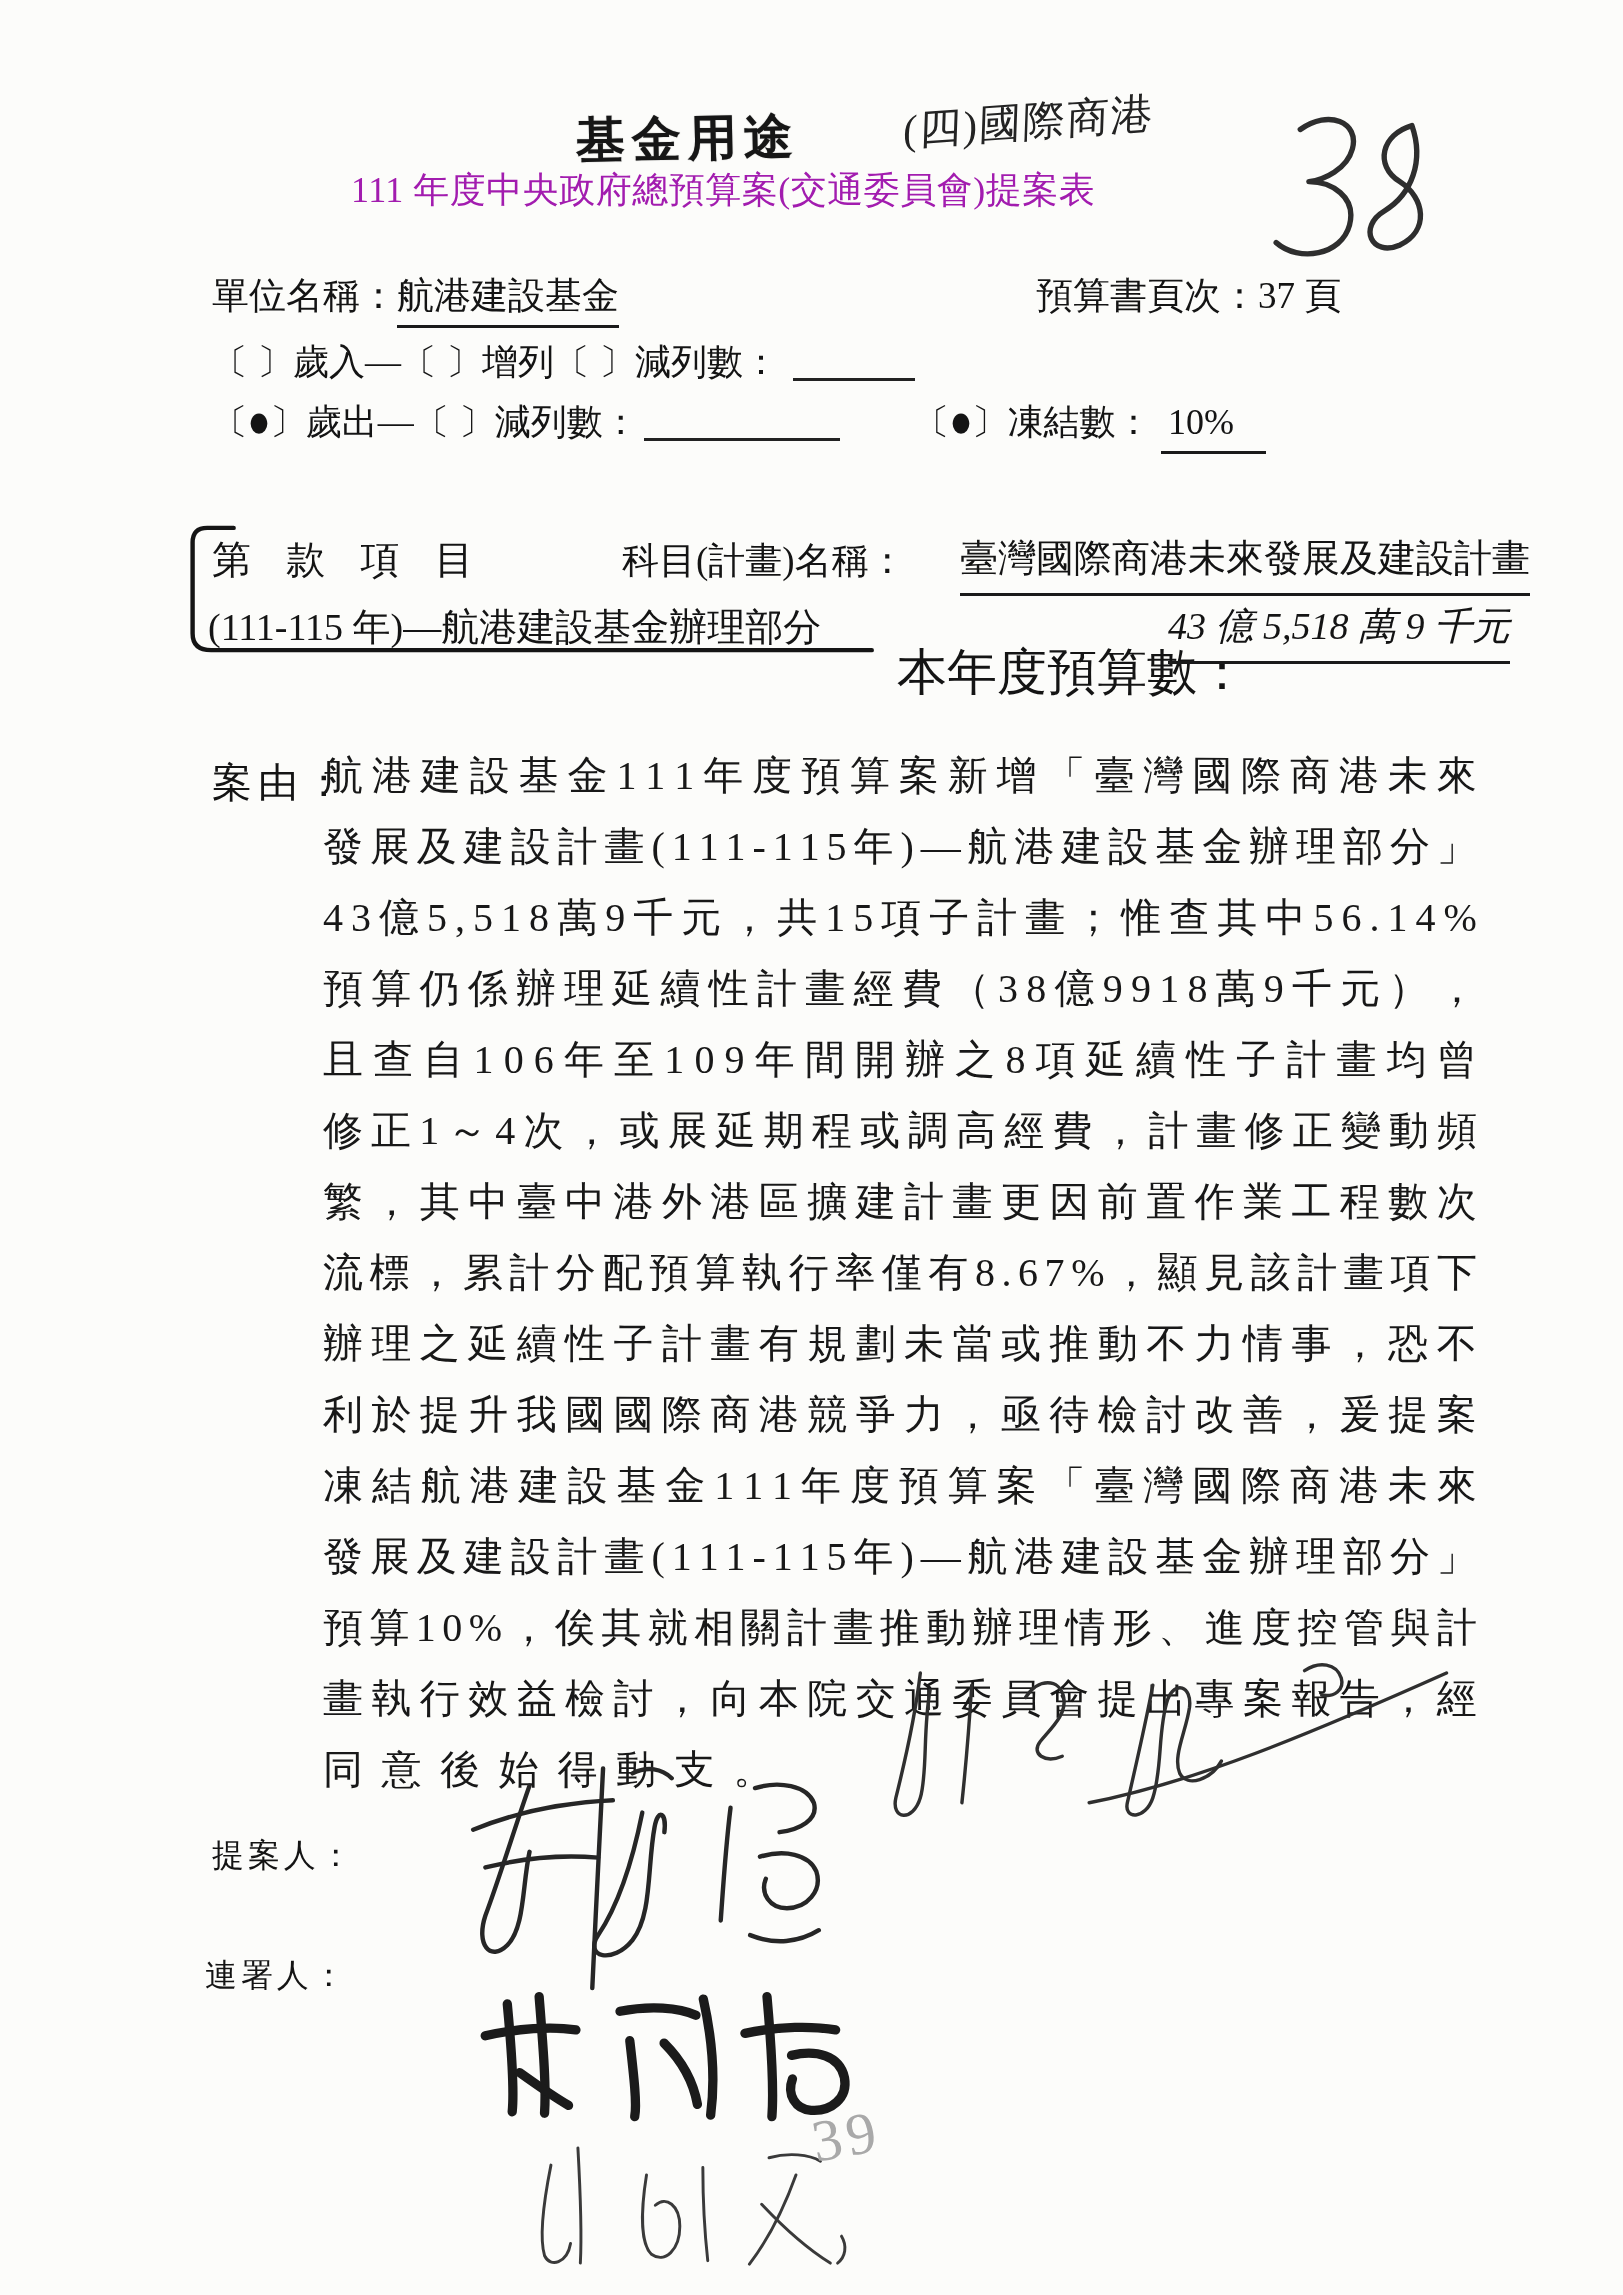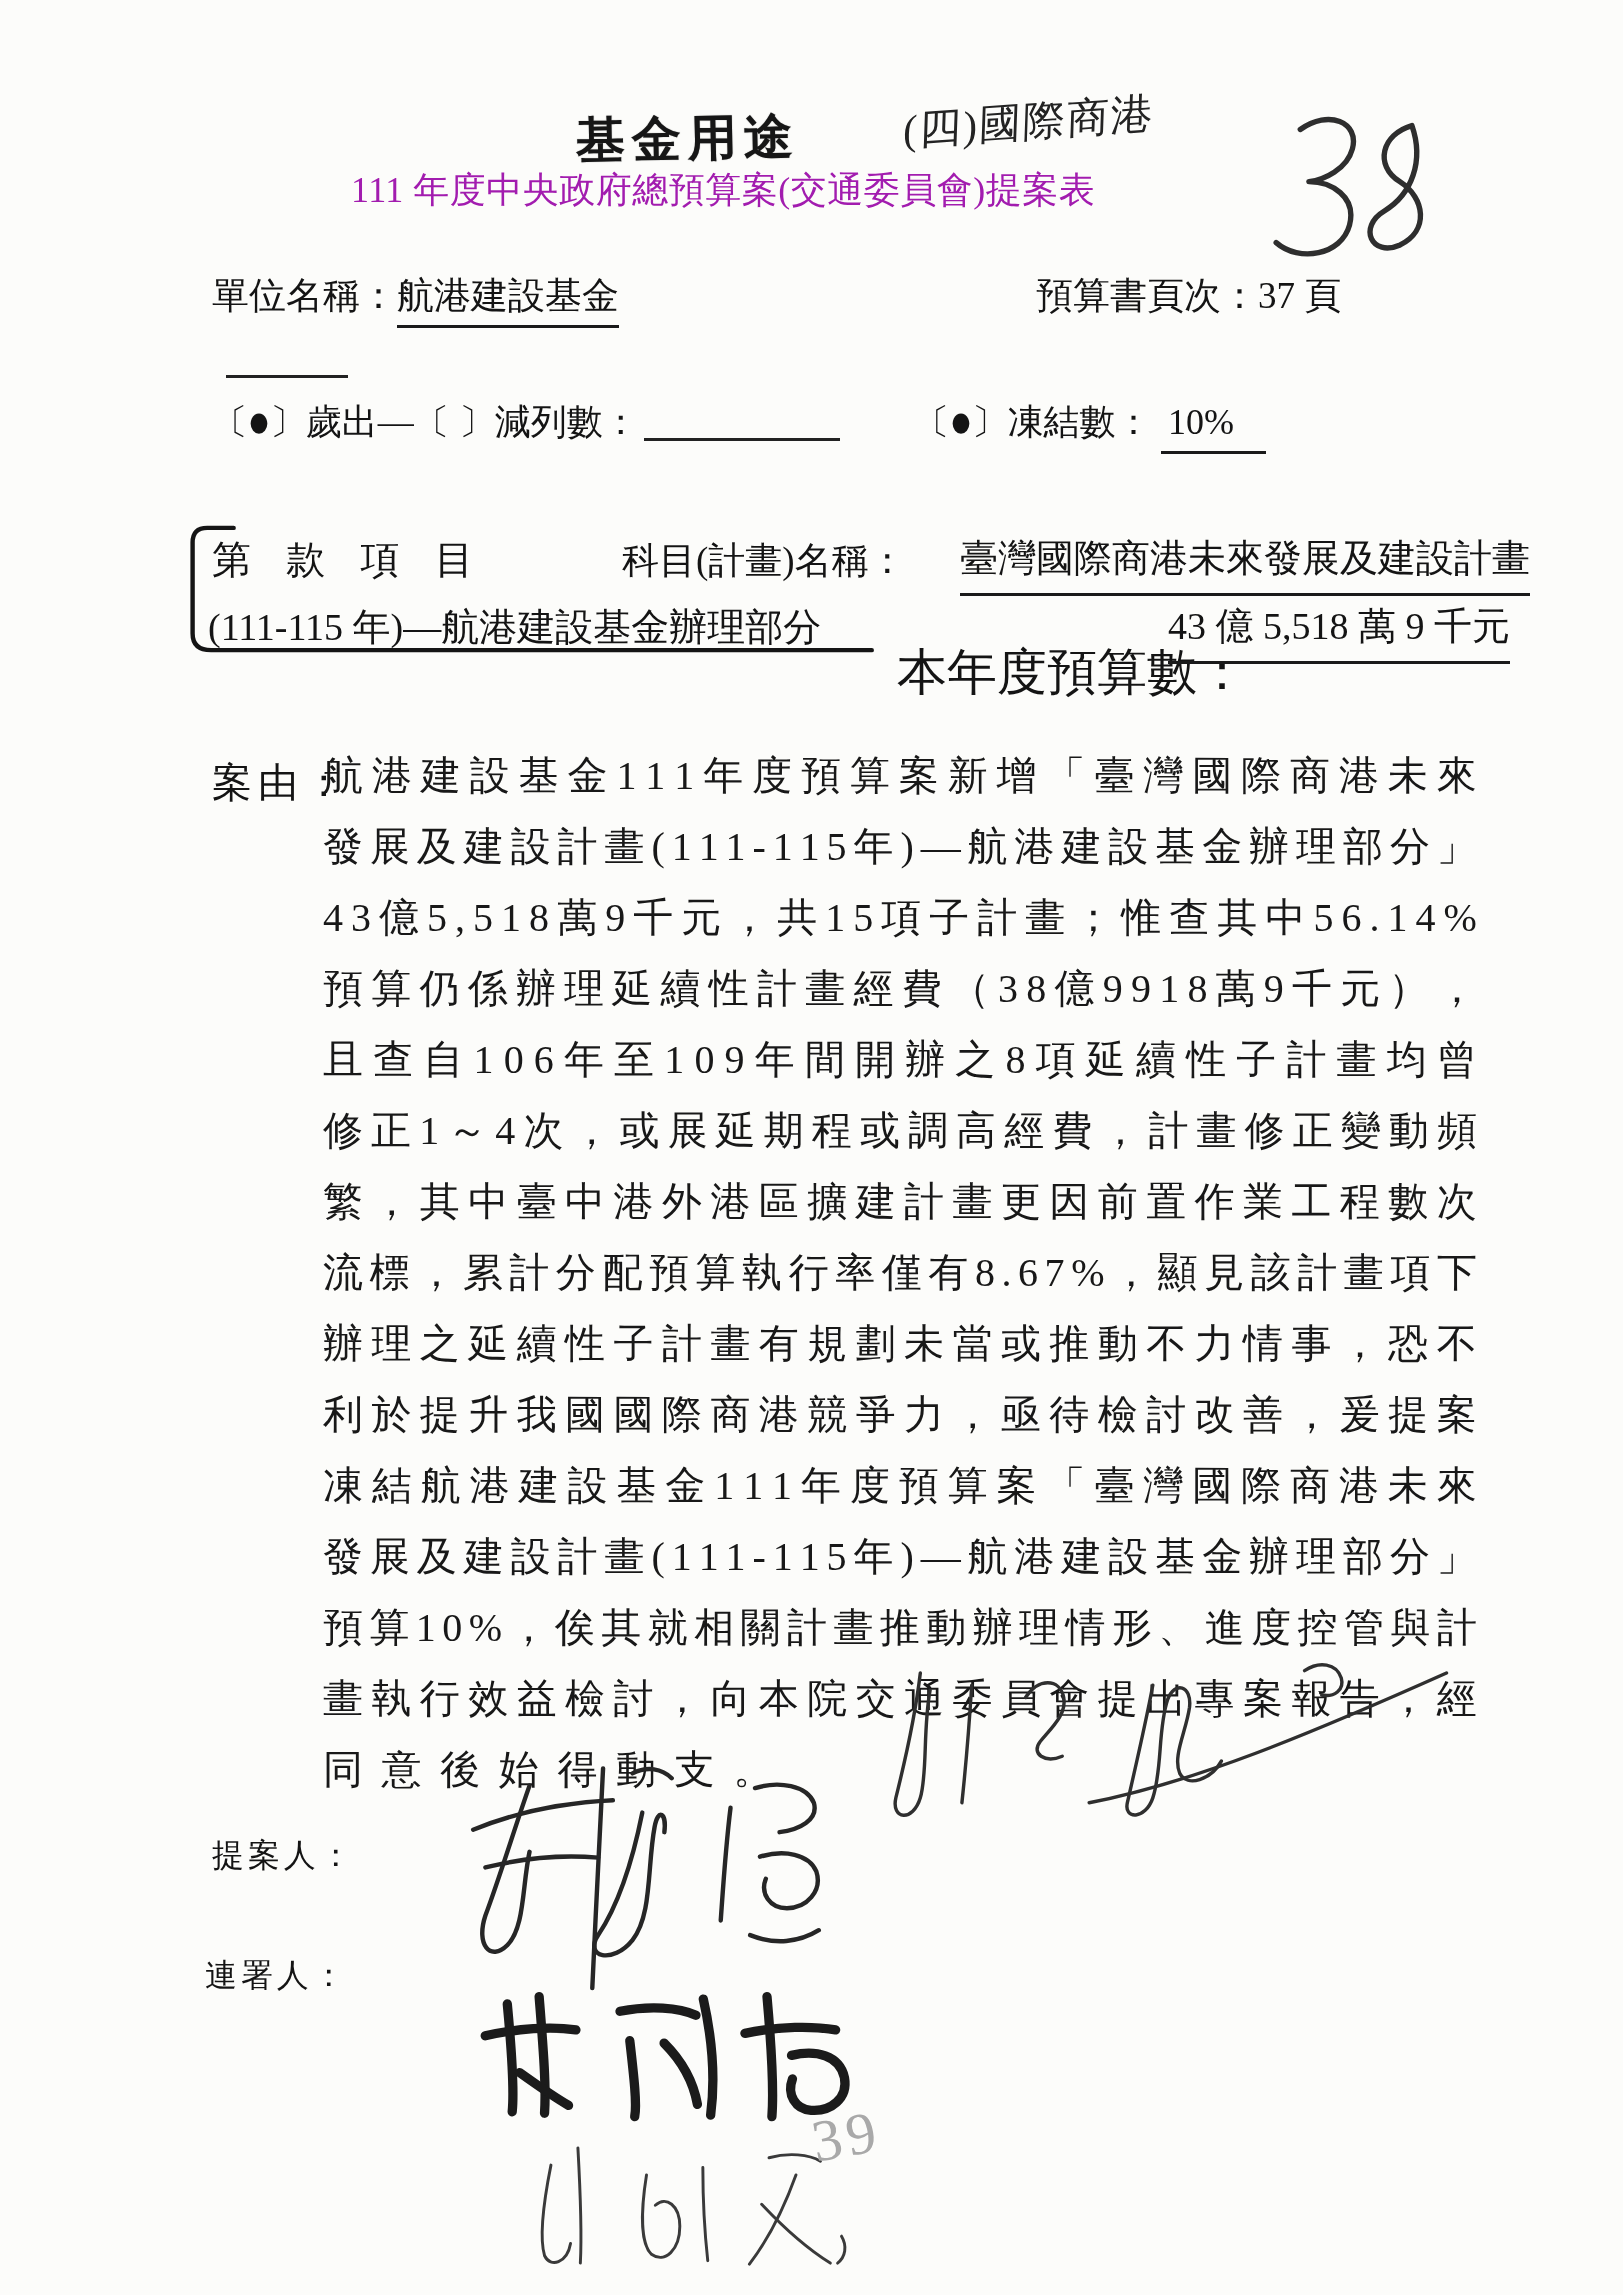--- a/index.html
+++ b/index.html
@@ -41,21 +41,21 @@
   .freeze-val{margin-left:9.8px;padding-left:6.9px;padding-right:32px;}
   .dot{display:inline-block;transform:scale(1.08,1.32);transform-origin:50% 55%;}
 
   
   .bracket-svg{left:179px;top:523px;}
   .item-label{left:212px;top:533px;font-size:39px;word-spacing:25.5px;}
   .subject-label{left:622px;top:536px;font-size:37px;}
   .project-name{left:960px;top:533px;font-size:38px;}
   .line2-part1{left:208px;top:602px;font-size:38px;}
   .budget-label{left:897px;top:604px;font-size:50px;margin-top:35px;}
-  .budget-value{left:1168px;top:601px;font-size:38px;}
+  .budget-value{left:1168px;top:601px;font-size:38px;font-style:italic;}
 
   
   .case-label{left:212px;top:755px;font-size:40px;letter-spacing:5.9px;}
   .case-lines{position:absolute;left:323px;top:753px;width:1154px;}
   .case-line{
     display:flex;justify-content:space-between;align-items:flex-start;
     height:71px;font-size:40px;line-height:1.15;color:#181818;
   }
   .case-line.last{justify-content:flex-start;}
   .case-line.last span{margin-right:18.6px;}
@@ -86,21 +86,21 @@
   </svg>
 
   <div class="abs unit-row">
     <span>單位名稱：</span><span class="u">航港建設基金</span>
   </div>
   <div class="abs page-ref">
     <span>預算書頁次：</span><span>37 頁</span>
   </div>
 
   <div class="abs revenue-row">
-    <span class="blank b1"></span>
+    <span>〔 〕歲入—〔 〕增列〔 〕減列數：</span><span class="blank b1"></span>
   </div>
 
   <div class="abs expense-row">
     <span><span>〔</span><span class="dot">●</span><span>〕歲出—〔 〕減列數：</span></span><span class="blank b2"></span><span class="freeze"><span>〔</span><span class="dot">●</span><span>〕凍結數：</span></span><span class="u freeze-val">10%</span>
   </div>
 
   <svg class="abs bracket-svg" width="701" height="133" viewBox="0 0 1430 272">
     <path d="M110,10 L56,10 Q26,10 26,40 L26,226 Q26,260 64,260 L1415,260" stroke="#151515" stroke-width="9"></path>
   </svg>
   <div class="abs item-label">第 款 項 目</div>

